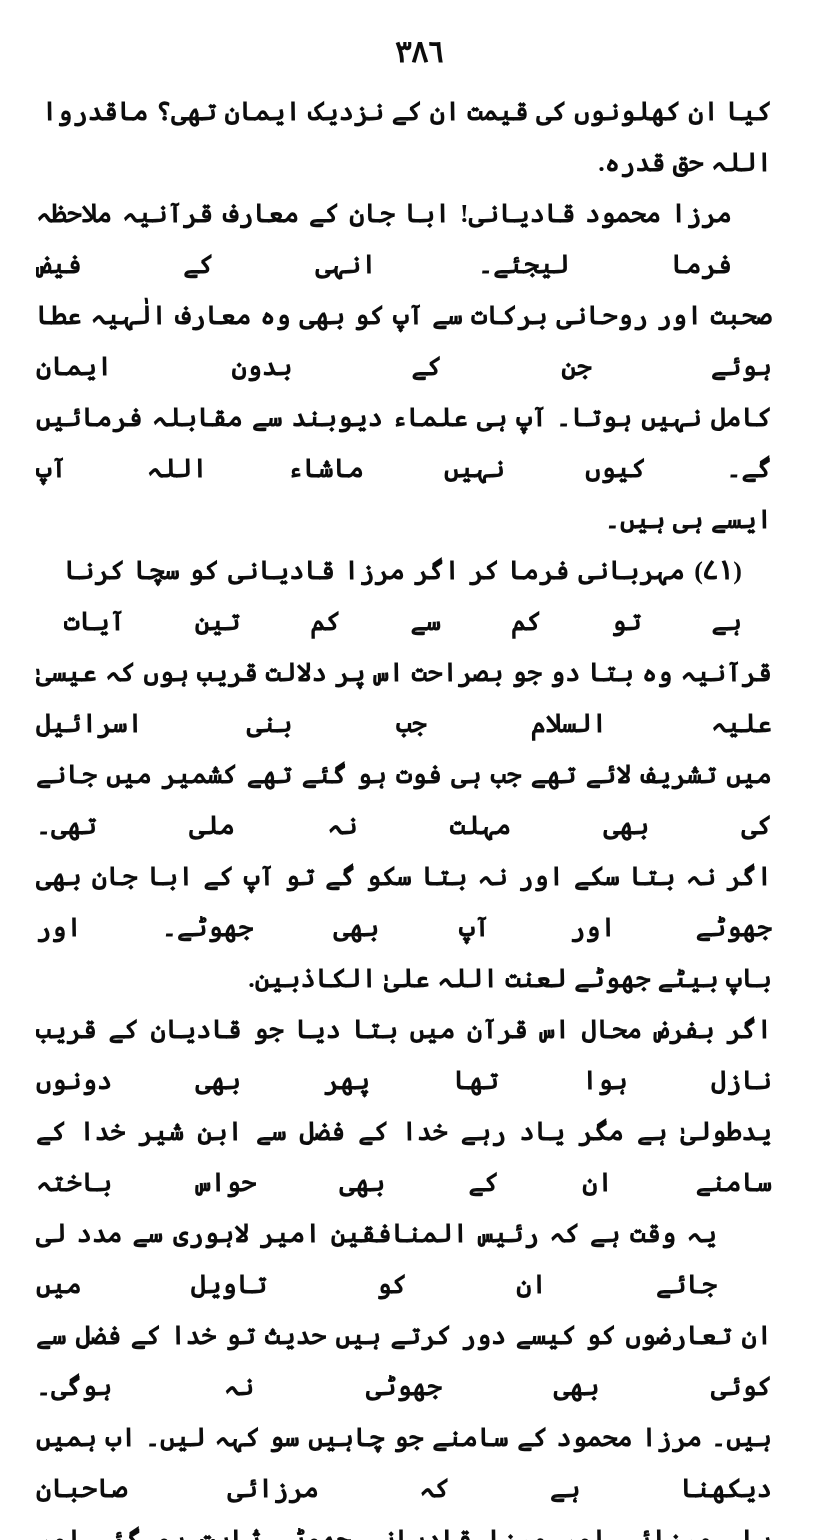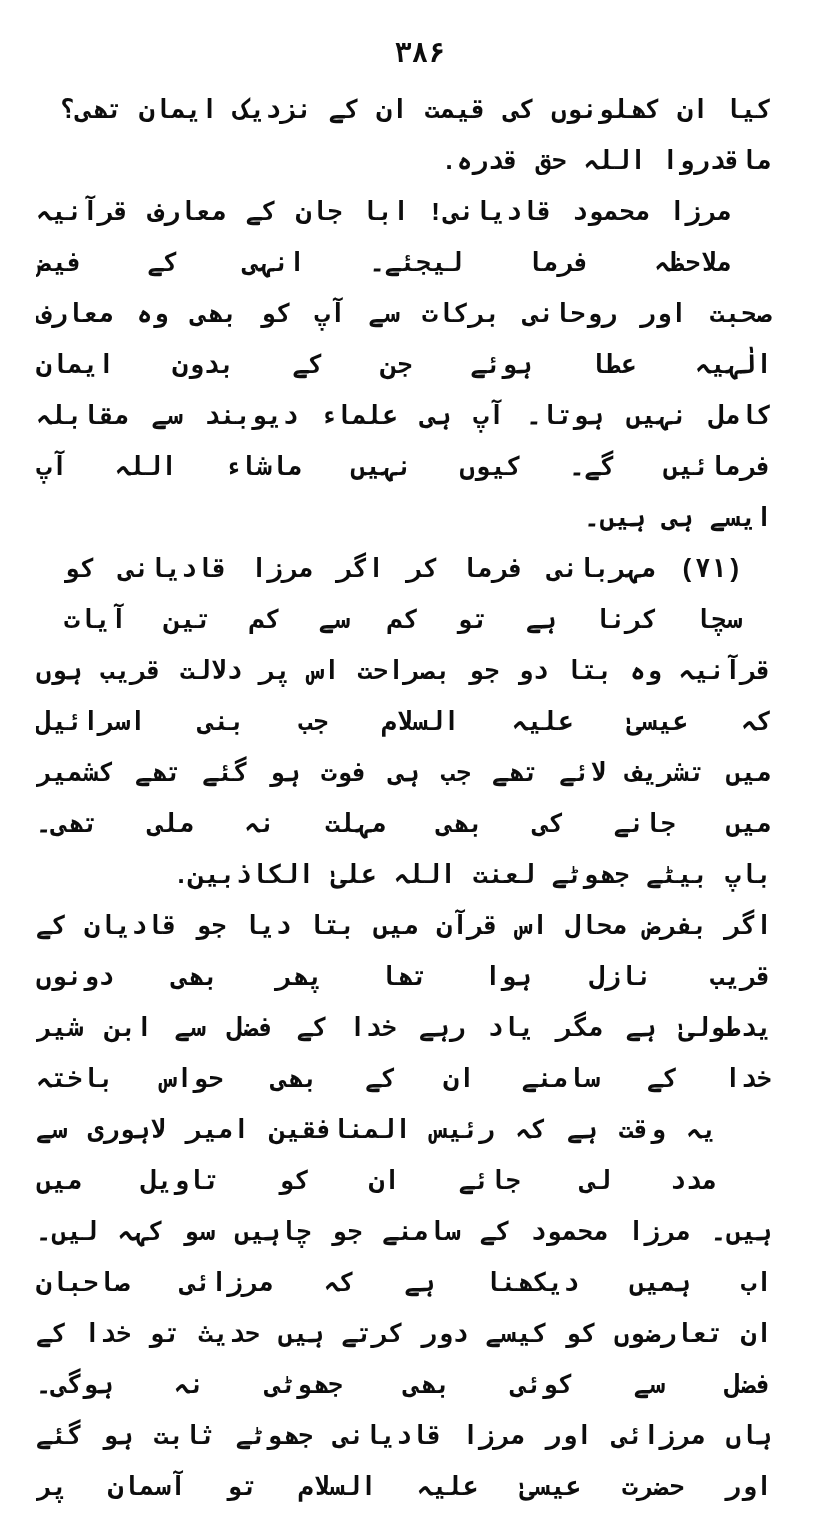--- a/index.html
+++ b/index.html
@@ -7,21 +7,21 @@
     padding: 0;
     background: #ffffff;
   }
   .page {
     position: relative;
     width: 840px;
     height: 1540px;
     background: #ffffff;
     overflow: hidden;
     direction: rtl;
-    font-family: Liberation Mono, monospace;
+    font-family: Liberation Serif, serif;
   }
   .pgnum {
     position: absolute;
     left: 0;
     right: 0;
     text-align: center;
     font-weight: bold;
     color: #0d0d0d;
     letter-spacing: 2px;
   }
@@ -72,26 +72,27 @@
       <div class="paragraph">
         <div class="line j" style="padding-right: 40px;">مرزا محمود قادیانی! ابا جان کے معارف قرآنیہ ملاحظہ فرما لیجئے۔ انہی کے فیض</div>
         <div class="line j">صحبت اور روحانی برکات سے آپ کو بھی وہ معارف الٰہیہ عطا ہوئے جن کے بدون ایمان</div>
         <div class="line j">کامل نہیں ہوتا۔ آپ ہی علماء دیوبند سے مقابلہ فرمائیں گے۔ کیوں نہیں ماشاء اللہ آپ</div>
         <div class="line e">ایسے ہی ہیں۔</div>
       </div>
       <div class="paragraph">
         <div class="line j" style="padding-right: 30px; margin-left: 28px;">(۷۱) مہربانی فرما کر اگر مرزا قادیانی کو سچا کرنا ہے تو کم سے کم تین آیات</div>
         <div class="line j">قرآنیہ وہ بتا دو جو بصراحت اس پر دلالت قریب ہوں کہ عیسیٰ علیہ السلام جب بنی اسرائیل</div>
         <div class="line j">میں تشریف لائے تھے جب ہی فوت ہو گئے تھے کشمیر میں جانے کی بھی مہلت نہ ملی تھی۔</div>
+        <div class="line j">اگر نہ بتا سکے اور نہ بتا سکو گے تو آپ کے ابا جان بھی جھوٹے اور آپ بھی جھوٹے۔ اور</div>
         <div class="line e">باپ بیٹے جھوٹے لعنت اللہ علیٰ الکاذبین.</div>
         <div class="line j">اگر بفرض محال اس قرآن میں بتا دیا جو قادیان کے قریب نازل ہوا تھا پھر بھی دونوں</div>
       </div>
       <div class="paragraph">
         <div class="line j">یدطولیٰ ہے مگر یاد رہے خدا کے فضل سے ابن شیر خدا کے سامنے ان کے بھی حواس باختہ</div>
         <div class="line j" style="padding-right: 55px;">یہ وقت ہے کہ رئیس المنافقین امیر لاہوری سے مدد لی جائے ان کو تاویل میں</div>
+        <div class="line j">ان تعارضوں کو کیسے دور کرتے ہیں حدیث تو خدا کے فضل سے کوئی بھی جھوٹی نہ ہوگی۔</div>
         <div class="line j">ہیں۔ مرزا محمود کے سامنے جو چاہیں سو کہہ لیں۔ اب ہمیں دیکھنا ہے کہ مرزائی صاحبان</div>
-        <div class="line j">ان تعارضوں کو کیسے دور کرتے ہیں حدیث تو خدا کے فضل سے کوئی بھی جھوٹی نہ ہوگی۔</div>
         <div class="line j">ہاں مرزائی اور مرزا قادیانی جھوٹے ثابت ہو گئے اور حضرت عیسیٰ علیہ السلام تو آسمان پر</div>
       </div>
     </div>
 
   <div class="pgnum bottom">۳۰</div>
 </div>
 
 </body></html>

